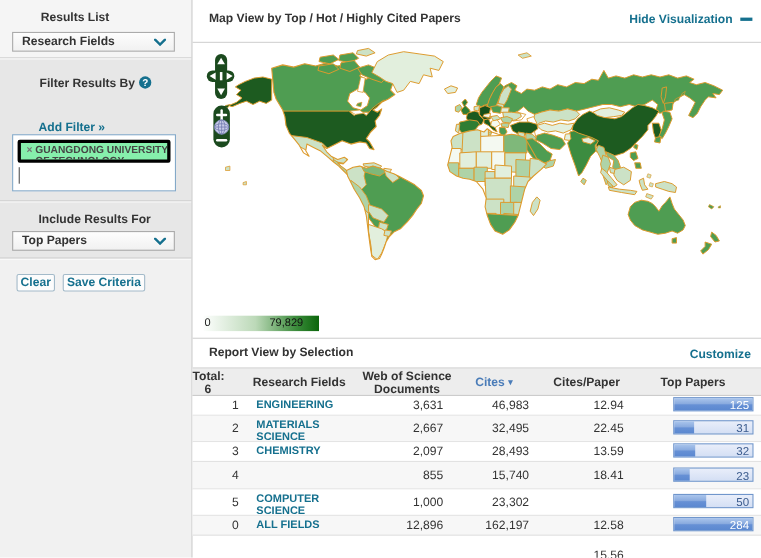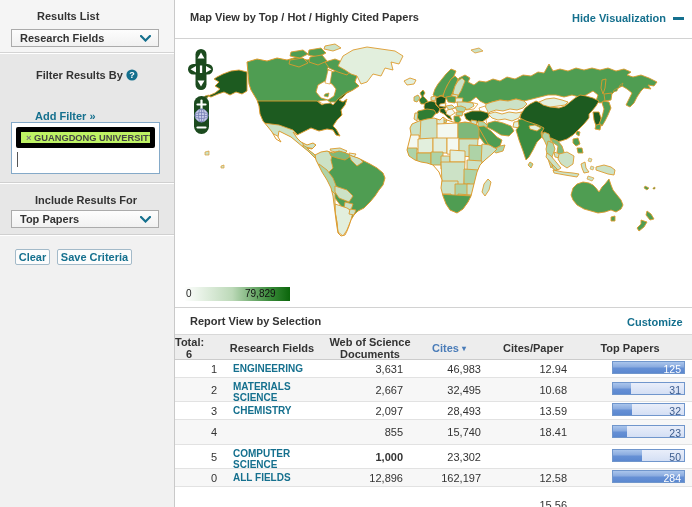--- a/index.html
+++ b/index.html
@@ -9,21 +9,21 @@
 #sec1 { position:absolute; left:0; top:0; width:174px; height:53px; background:#f5f5f5; border-bottom:1px solid #d4d4d4; }
 #sec2 { position:absolute; left:0; top:54px; width:174px; height:129px; background:#e7e7e7; border-bottom:1px solid #d0d0d0; }
 #sec3 { position:absolute; left:0; top:184px; width:174px; height:51px; background:#e7e7e7; border-bottom:1px solid #d0d0d0; }
 #sec4 { position:absolute; left:0; top:236px; width:174px; height:271px; background:#f1f1f1; }
 #sideborder { position:absolute; left:174px; top:0; width:1px; height:507px; background:#c9c9c9; }
 .lbl { font-size:11px; font-weight:bold; color:#333; }
 .select { position:absolute; left:11px; width:148px; height:18px; background:linear-gradient(#fdfdfd,#f1f1f1); border:1px solid #ababab; font-size:11px; font-weight:bold; color:#333; line-height:16px; padding-left:8px; }
 .chev { position:absolute; right:7px; top:5px; width:11px; height:7px; }
 .teal { color:#15708e; }
 #filterbox { position:absolute; left:11px; top:122px; width:149px; height:52px; background:#fff; border:1px solid #84a9c8; }
-#chip { position:absolute; left:4px; top:4px; width:139px; height:21px; background:#bef264; border:5px solid #000000; border-radius:2px; font-size:9.3px; font-weight:bold; color:#454545; line-height:10px; padding:1px 0 0 5px; white-space:nowrap; overflow:hidden; }
+#chip { position:absolute; left:4px; top:4px; width:139px; height:21px; background:#86efac; border:3px solid #000000; border-radius:2px; font-size:9.3px; font-weight:bold; color:#454545; line-height:10px; padding:1px 0 0 5px; white-space:nowrap; overflow:hidden; }
 #cursor { position:absolute; left:5px; top:29px; width:1px; height:15px; background:#555; }
 .btn { position:absolute; top:249px; height:16px; background:#fcfcfc; border:1px solid #a3bac9; border-radius:2px; font-size:11px; font-weight:bold; color:#15708e; text-align:center; line-height:14px; }
 #mainhdr { position:absolute; left:190px; top:11px; font-size:11px; font-weight:bold; color:#333; }
 #hideviz { position:absolute; right:8px; top:12px; font-size:11px; font-weight:bold; color:#15708e; }
 #hideviz .minus { display:inline-block; width:11px; height:3px; background:#15708e; margin-left:7px; vertical-align:2px; }
 #hr1 { position:absolute; left:175px; top:38px; width:517px; height:1px; background:#d2d2d2; }
 #legend { position:absolute; left:185px; top:287px; width:105px; height:14px; background:linear-gradient(to right,#fdfefd,#bcd9b8 45%,#3c8c3c 80%,#0b660b); }
 #legend .l0 { position:absolute; left:1px; top:1px; font-size:10px; color:#222; }
 #legend .l1 { position:absolute; left:60px; top:1px; font-size:10px; color:#111; }
 #hr2 { position:absolute; left:175px; top:307px; width:517px; height:1px; background:#d2d2d2; }
@@ -284,21 +284,21 @@
   <div class="bar" style="top:1px;">
       <div class="barfill" style="width:71px;"></div>
       <div class="barnum bw">125</div>
     </div>
 </div>
 <div class="row" style="top:378px;height:24px;background:#f7f7f7;">
   <div class="cell num" style="left:2px;top:6px;width:40px;">2</div>
   <div class="cell field" style="left:58px;top:3px;width:110px;">MATERIALS<br>SCIENCE</div>
   <div class="cell num" style="left:158px;top:6px;width:70px;">2,667</div>
   <div class="cell num" style="left:236px;top:6px;width:70px;">32,495</div>
-  <div class="cell num" style="left:322px;top:6px;width:70px;">10.68</div>
+  <div class="cell num" style="left:322px;top:6px;width:70px;">22.45</div>
   <div class="bar" style="top:4px;">
       <div class="barfill" style="width:18px;"></div>
       <div class="barnum bd">31</div>
     </div>
 </div>
 <div class="row" style="top:402px;height:18px;background:#fff;">
   <div class="cell num" style="left:2px;top:3px;width:40px;">3</div>
   <div class="cell field" style="left:58px;top:3px;width:110px;">CHEMISTRY</div>
   <div class="cell num" style="left:158px;top:3px;width:70px;">2,097</div>
   <div class="cell num" style="left:236px;top:3px;width:70px;">28,493</div>
@@ -314,21 +314,21 @@
   <div class="cell num" style="left:236px;top:6px;width:70px;">15,740</div>
   <div class="cell num" style="left:322px;top:6px;width:70px;">18.41</div>
   <div class="bar" style="top:5px;">
       <div class="barfill" style="width:14px;"></div>
       <div class="barnum bd">23</div>
     </div>
 </div>
 <div class="row" style="top:445px;height:24px;background:#fff;">
   <div class="cell num" style="left:2px;top:6px;width:40px;">5</div>
   <div class="cell field" style="left:58px;top:3px;width:110px;">COMPUTER<br>SCIENCE</div>
-  <div class="cell num" style="left:158px;top:6px;width:70px;font-weight:bold;">1,000</div>
+  <div class="cell num" style="left:158px;top:6px;width:70px;">1,000</div>
   <div class="cell num" style="left:236px;top:6px;width:70px;">23,302</div>
   <div class="cell num" style="left:322px;top:6px;width:70px;margin-top:48px;">15.56</div>
   <div class="bar" style="top:4px;">
       <div class="barfill" style="width:29px;"></div>
       <div class="barnum bd">50</div>
     </div>
 </div>
 <div class="row" style="top:469px;height:18px;background:#f7f7f7;">
   <div class="cell num" style="left:2px;top:3px;width:40px;">0</div>
   <div class="cell field" style="left:58px;top:3px;width:110px;">ALL FIELDS</div>

